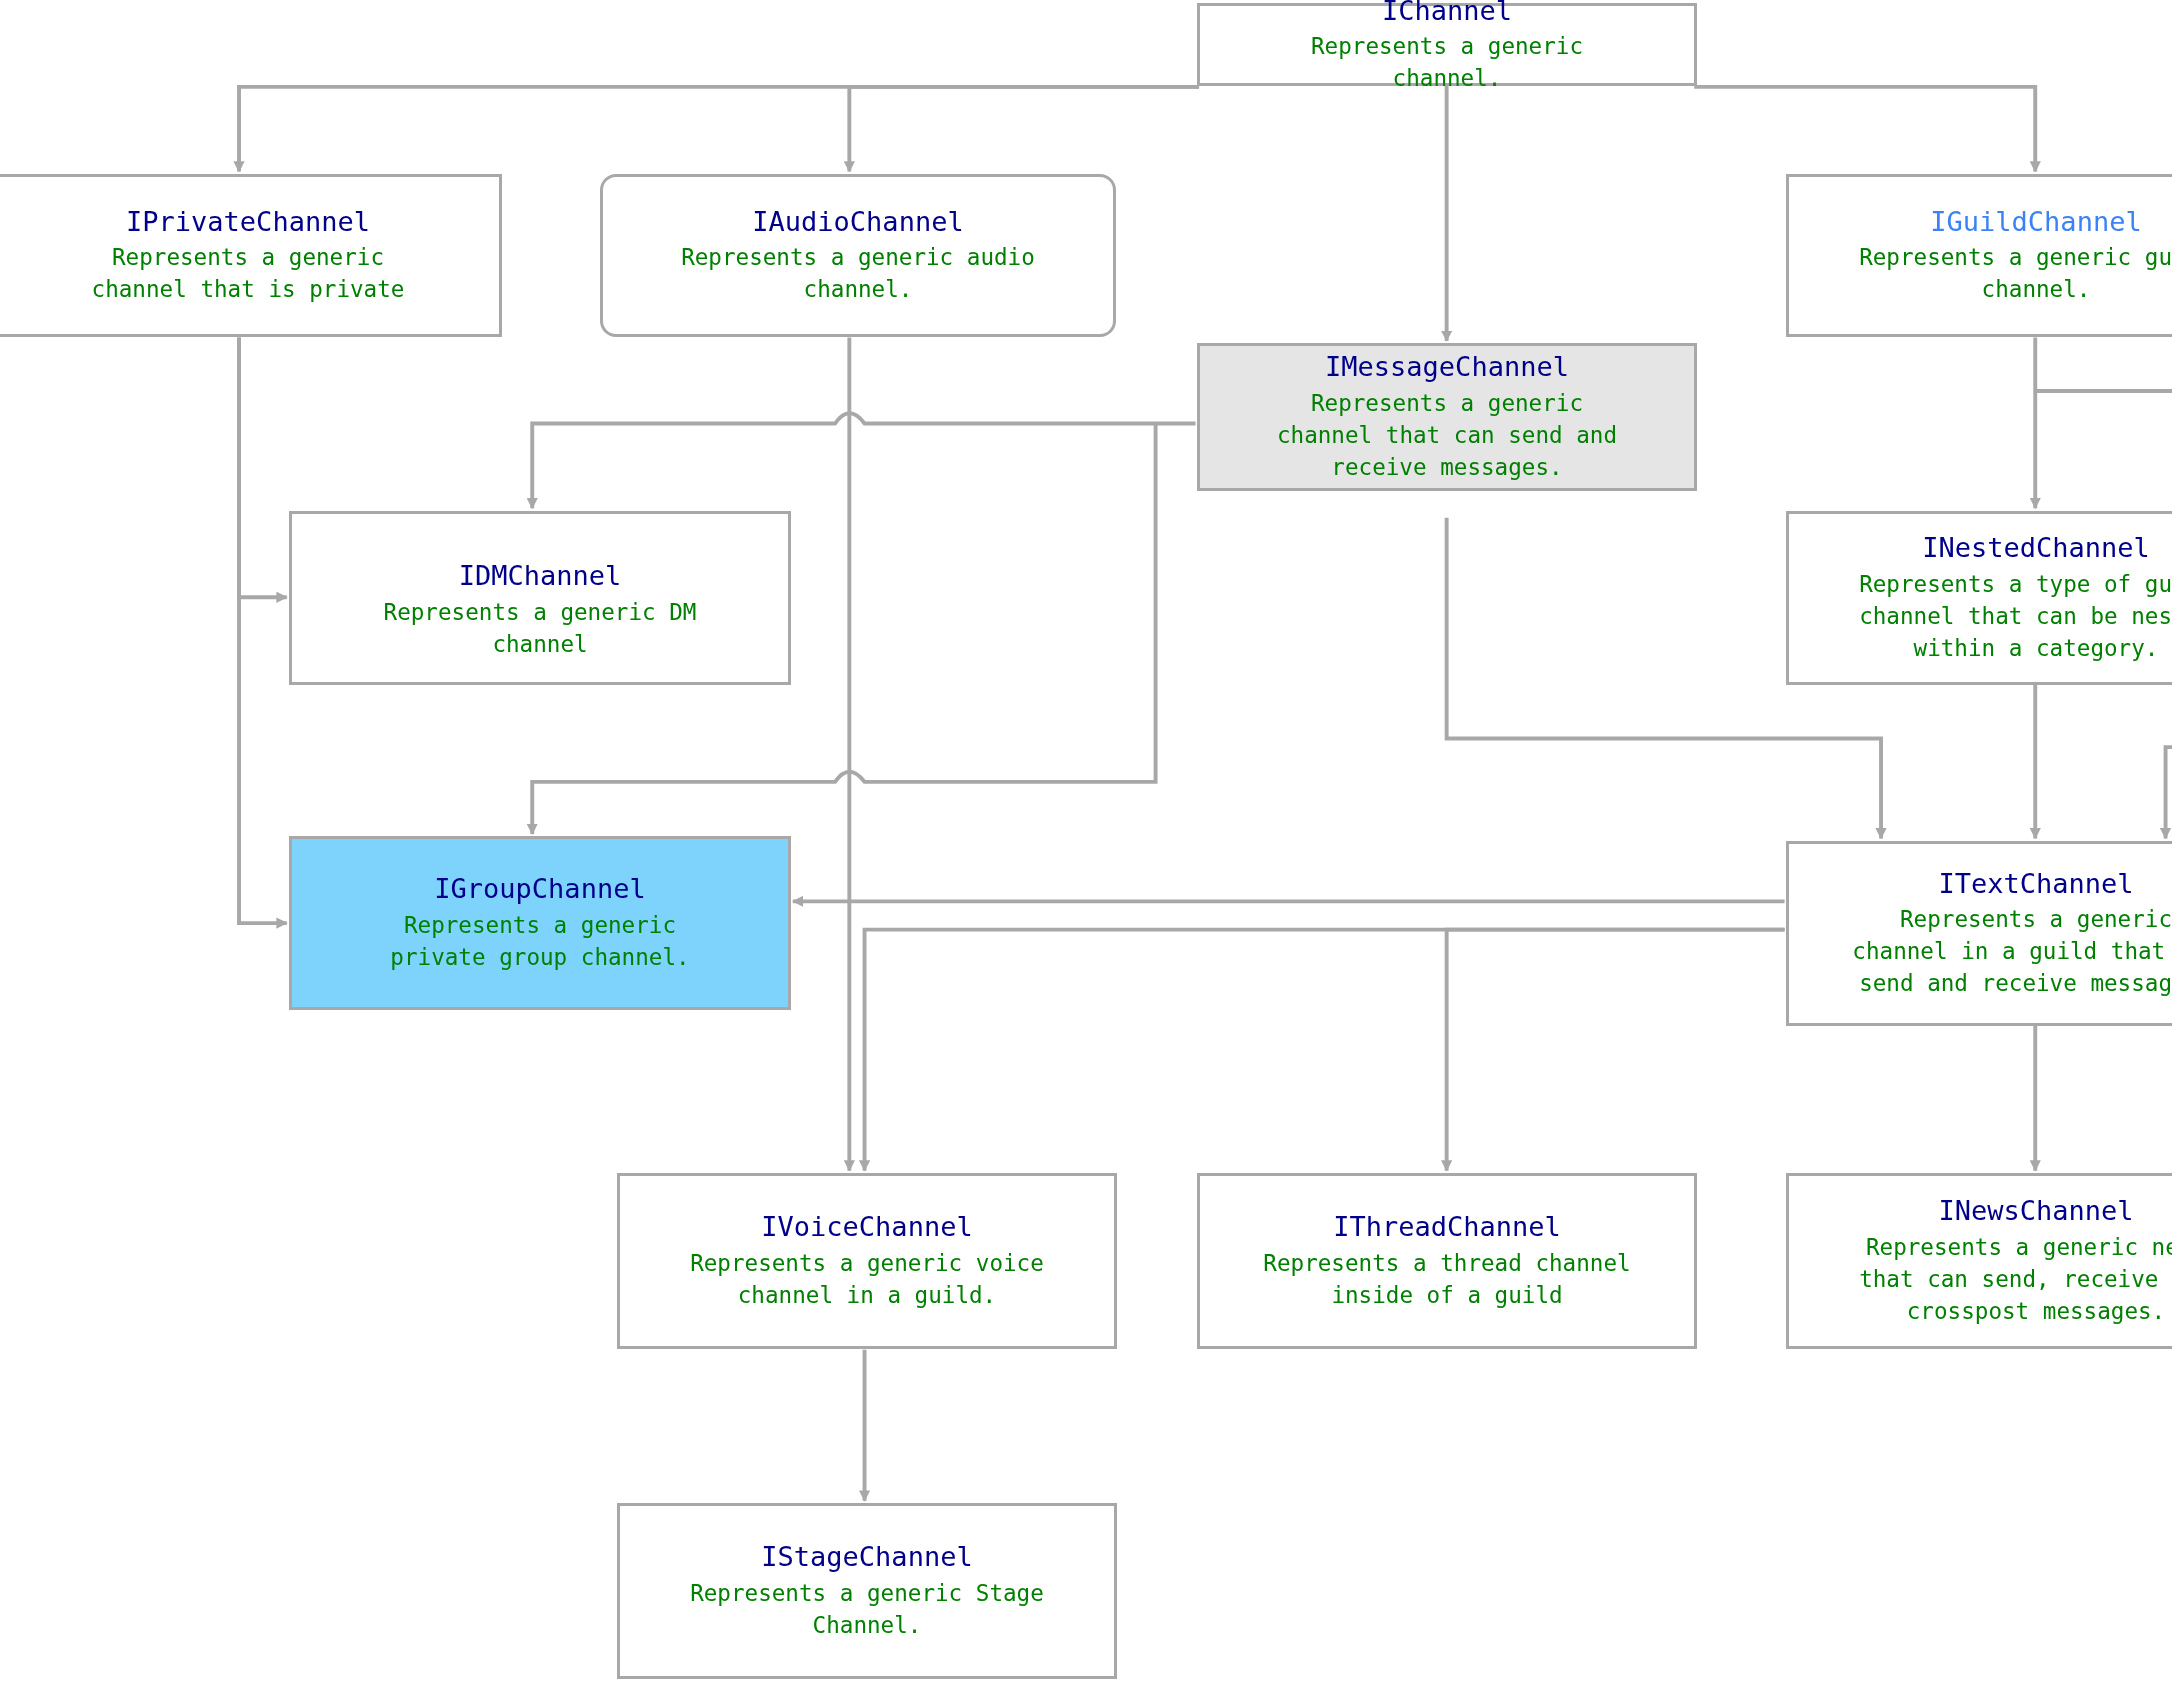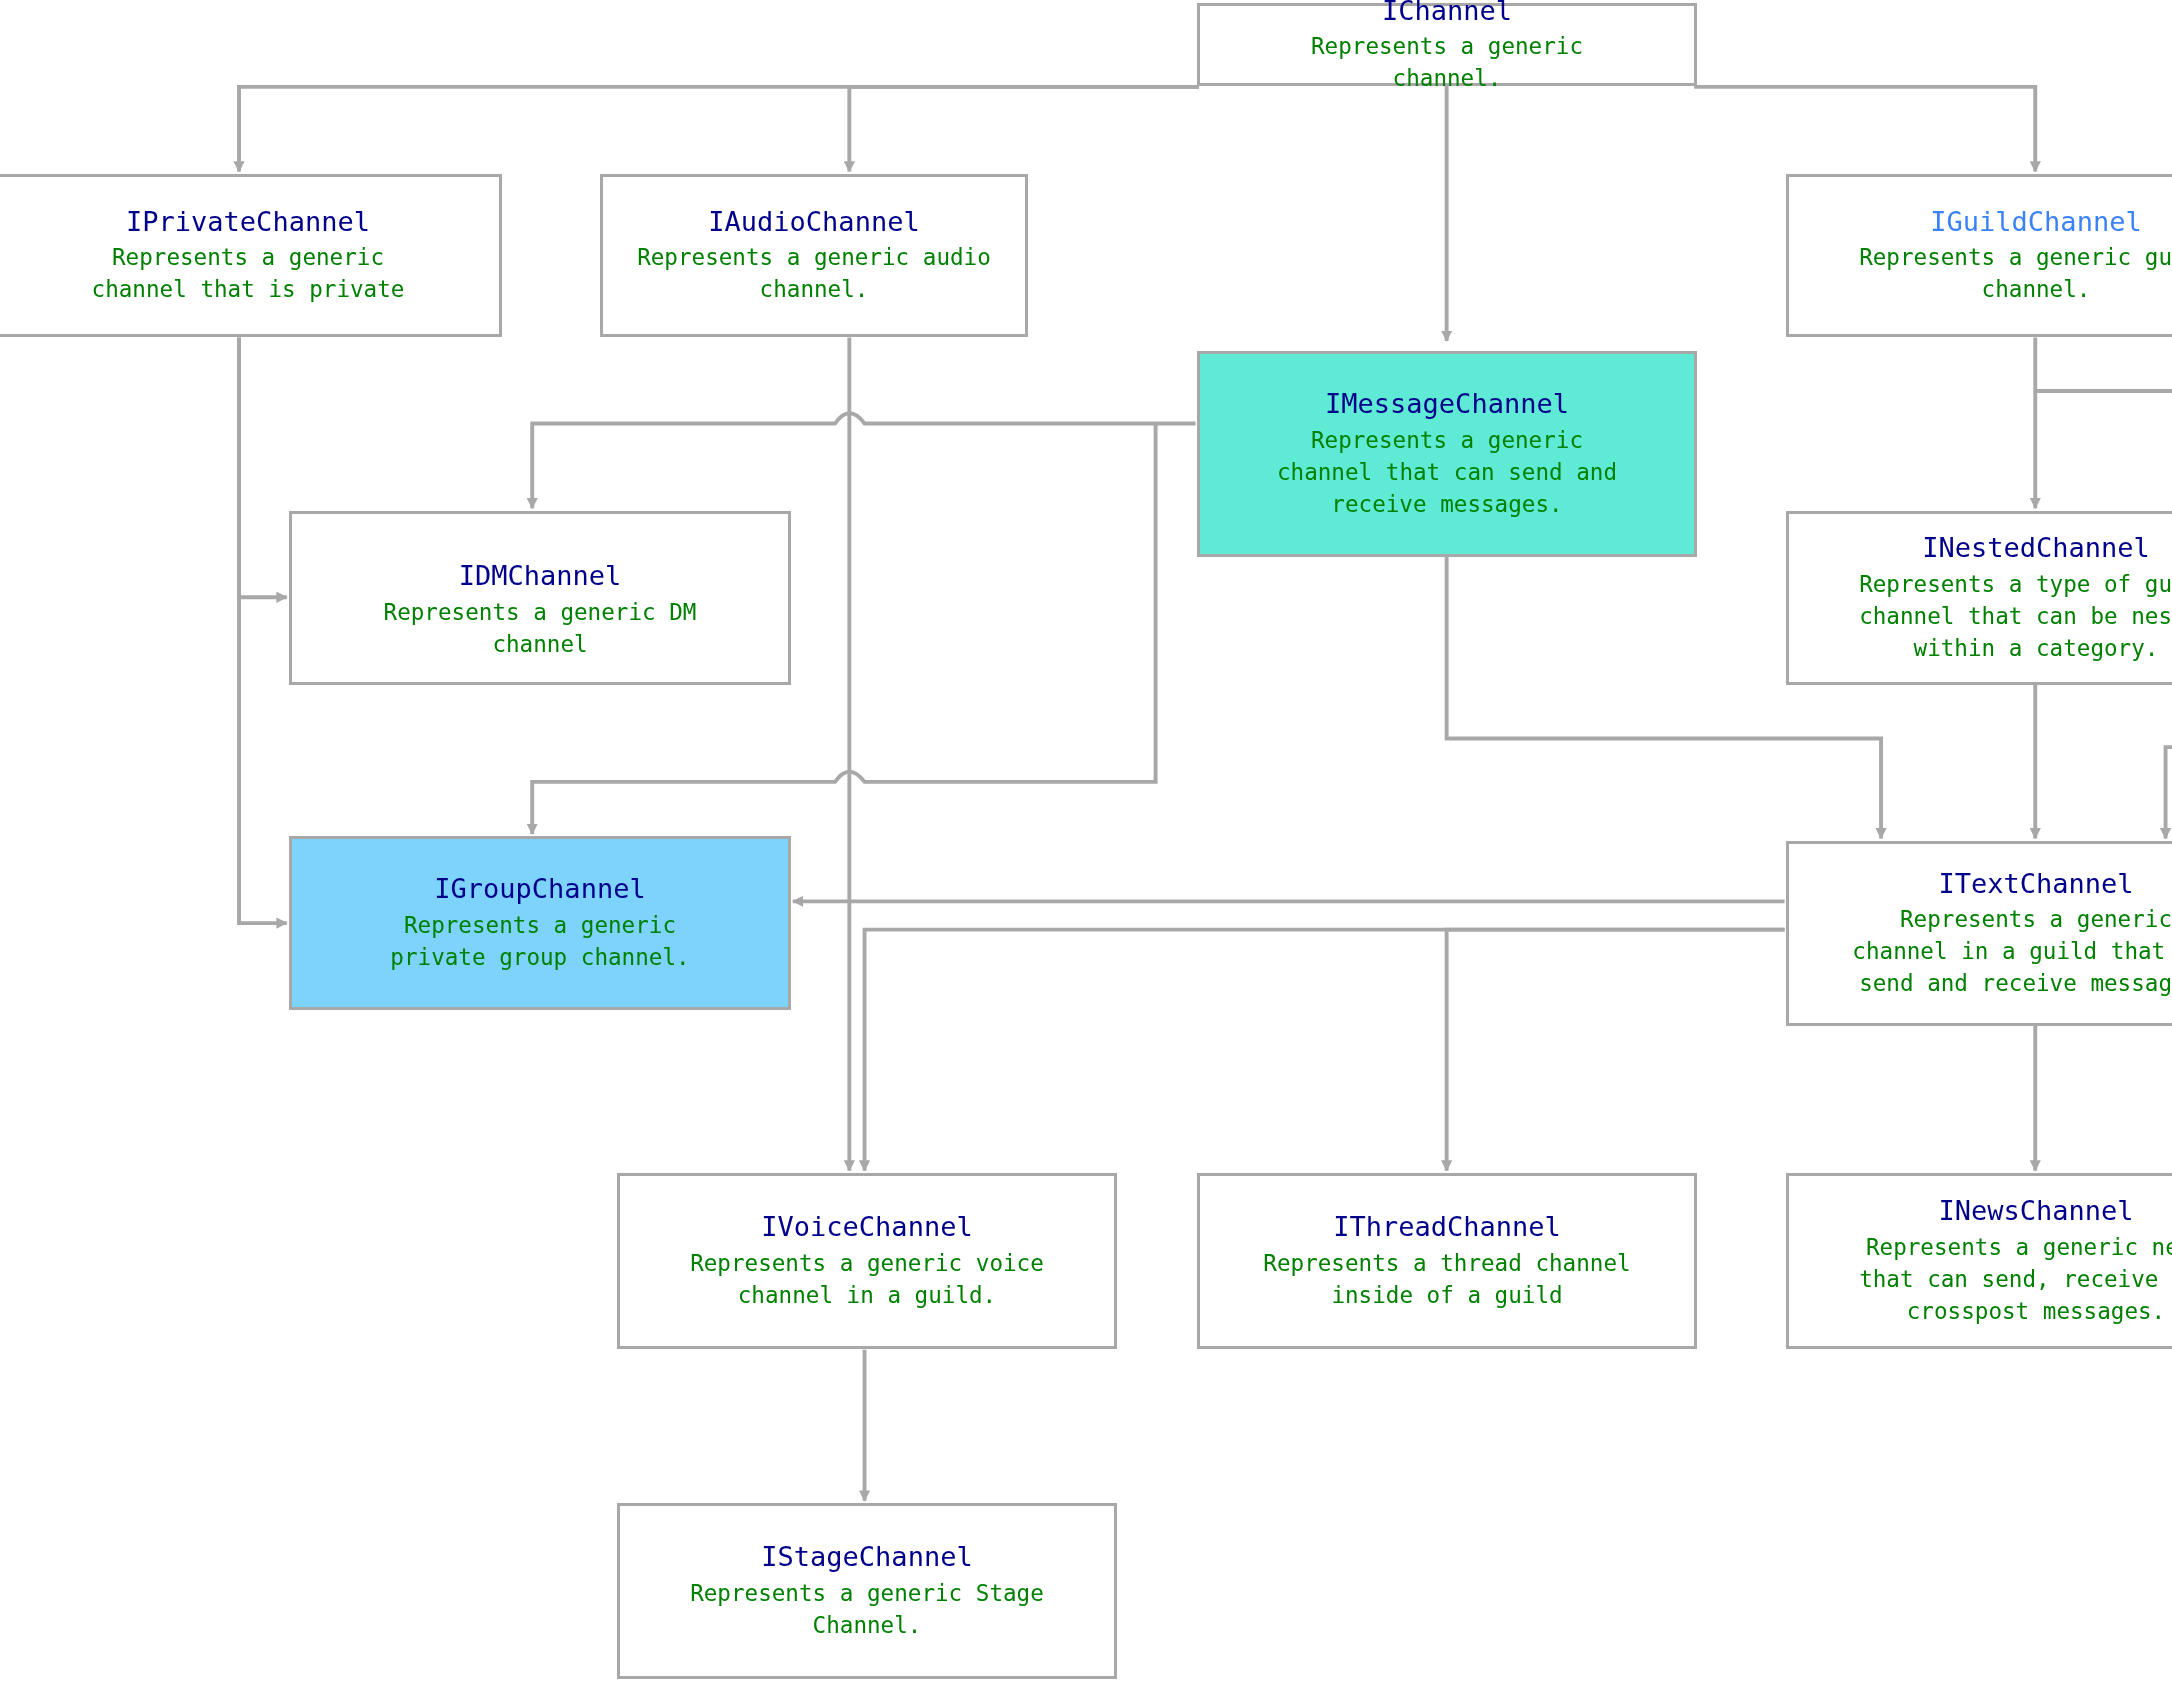--- a/index.html
+++ b/index.html
@@ -123,33 +123,33 @@
     <div class="node-desc" style="color: rgb(0, 128, 0);">Represents a generic
 channel.</div>
   </div>
 
   <div class="node" style="left: -6px; top: 174px; width: 508px; height: 163px; border-color: rgb(168, 168, 168); background: rgb(255, 255, 255);">
     <div class="node-title" style="color: rgb(0, 0, 139);">IPrivateChannel</div>
     <div class="node-desc" style="color: rgb(0, 128, 0);">Represents a generic
 channel that is private</div>
   </div>
 
-  <div class="node" style="left: 600px; top: 174px; width: 428px; height: 163px; border-color: rgb(168, 168, 168); background: rgb(255, 255, 255);">
+  <div class="node" style="left: 600px; top: 174px; width: 516px; height: 163px; border-color: rgb(168, 168, 168); background: rgb(255, 255, 255); border-radius: 16px;">
     <div class="node-title" style="color: rgb(0, 0, 139);">IAudioChannel</div>
     <div class="node-desc" style="color: rgb(0, 128, 0);">Represents a generic audio
 channel.</div>
   </div>
 
   <div class="node" style="left: 1786px; top: 174px; width: 500px; height: 163px; border-color: rgb(168, 168, 168); background: rgb(255, 255, 255);">
     <div class="node-title" style="color: #3b82f6;">IGuildChannel</div>
     <div class="node-desc" style="color: rgb(0, 128, 0);">Represents a generic guild
 channel.</div>
   </div>
 
-  <div class="node" style="left: 1197px; top: 343px; width: 500px; height: 206px; border-color: rgb(168, 168, 168); background: #5eead4; margin-top: 8px;">
+  <div class="node" style="left: 1197px; top: 343px; width: 500px; height: 148px; border-color: rgb(168, 168, 168); background: #e5e5e5;">
     <div class="node-title" style="color: rgb(0, 0, 139);">IMessageChannel</div>
     <div class="node-desc" style="color: rgb(0, 128, 0);">Represents a generic
 channel that can send and
 receive messages.</div>
   </div>
 
   <div class="node" style="left: 289px; top: 511px; width: 502px; height: 174px; border-color: rgb(168, 168, 168); background: rgb(255, 255, 255);">
     <div class="node-title" style="color: rgb(0, 0, 139); margin-top: 24px;">IDMChannel</div>
     <div class="node-desc" style="color: rgb(0, 128, 0);">Represents a generic DM
 channel</div>

